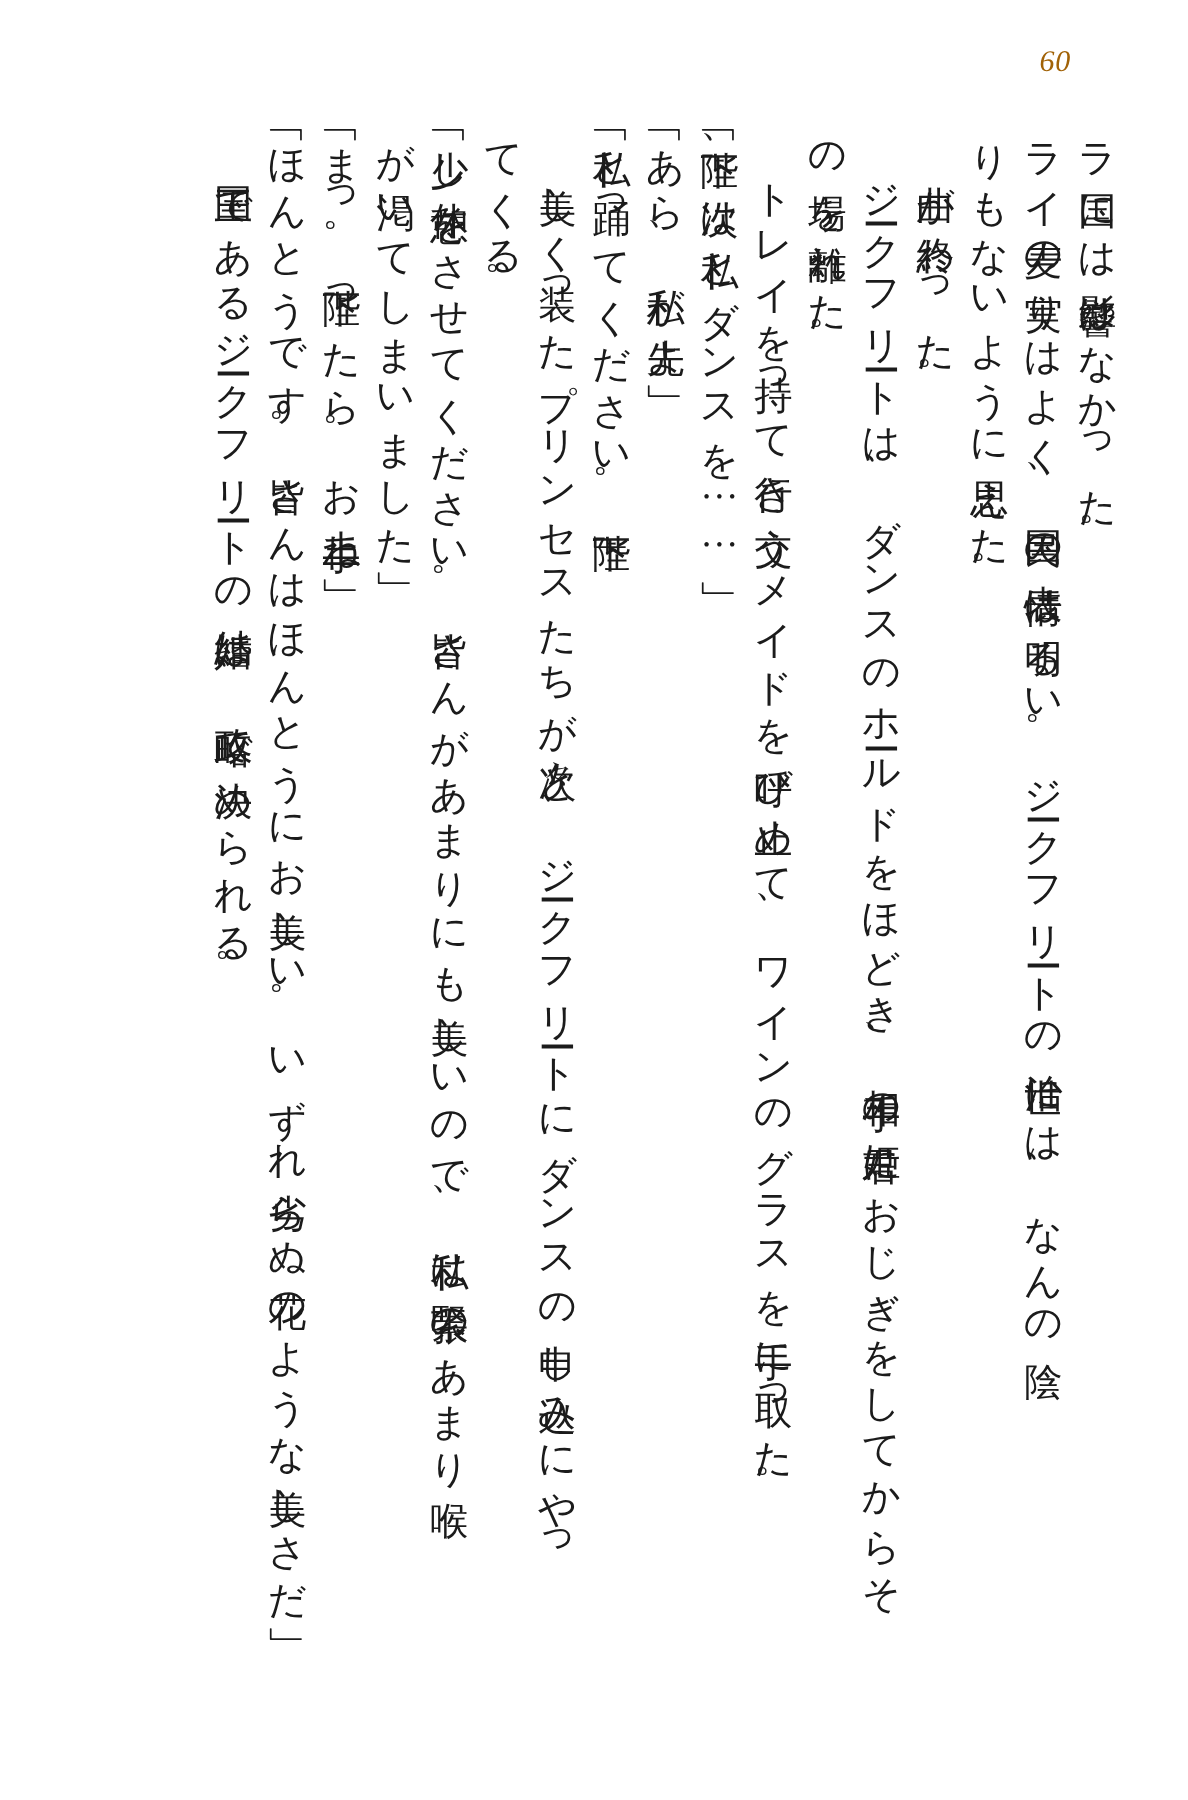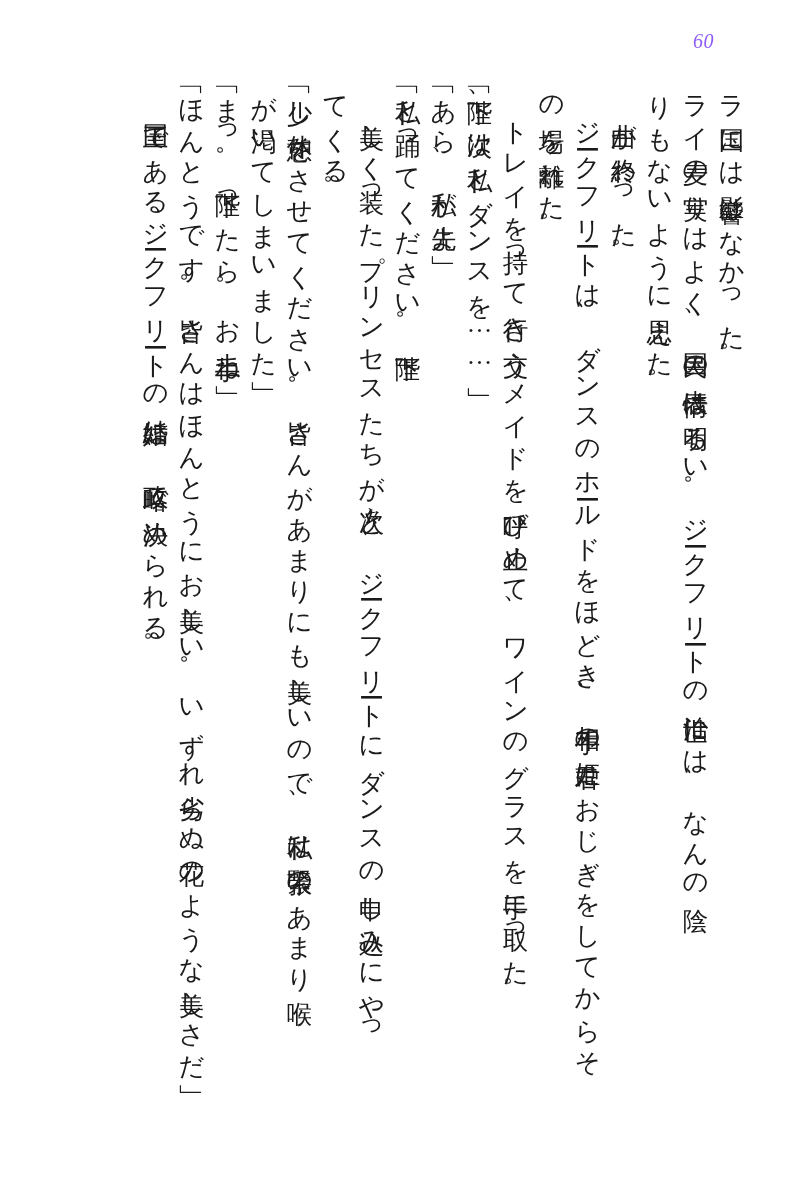--- a/index.html
+++ b/index.html
@@ -16,21 +16,21 @@
     font-family: "Liberation Serif", "DejaVu Serif", serif;
     color: #1a1a1a;
   }
   #page-number {
     position: absolute;
     top: 30px;
     right: 78px;
     font-family: "Liberation Serif", "DejaVu Serif", serif;
     font-style: italic;
     font-size: 20px;
-    color: #8b5cf6;
+    color: #a16207;
     letter-spacing: 0.5px;
   }
   #text-body {
     position: absolute;
     top: 78px;
     left: 48px;
     right: 48px;
     bottom: 52px;
     display: flex;
     flex-direction: row-reverse;

